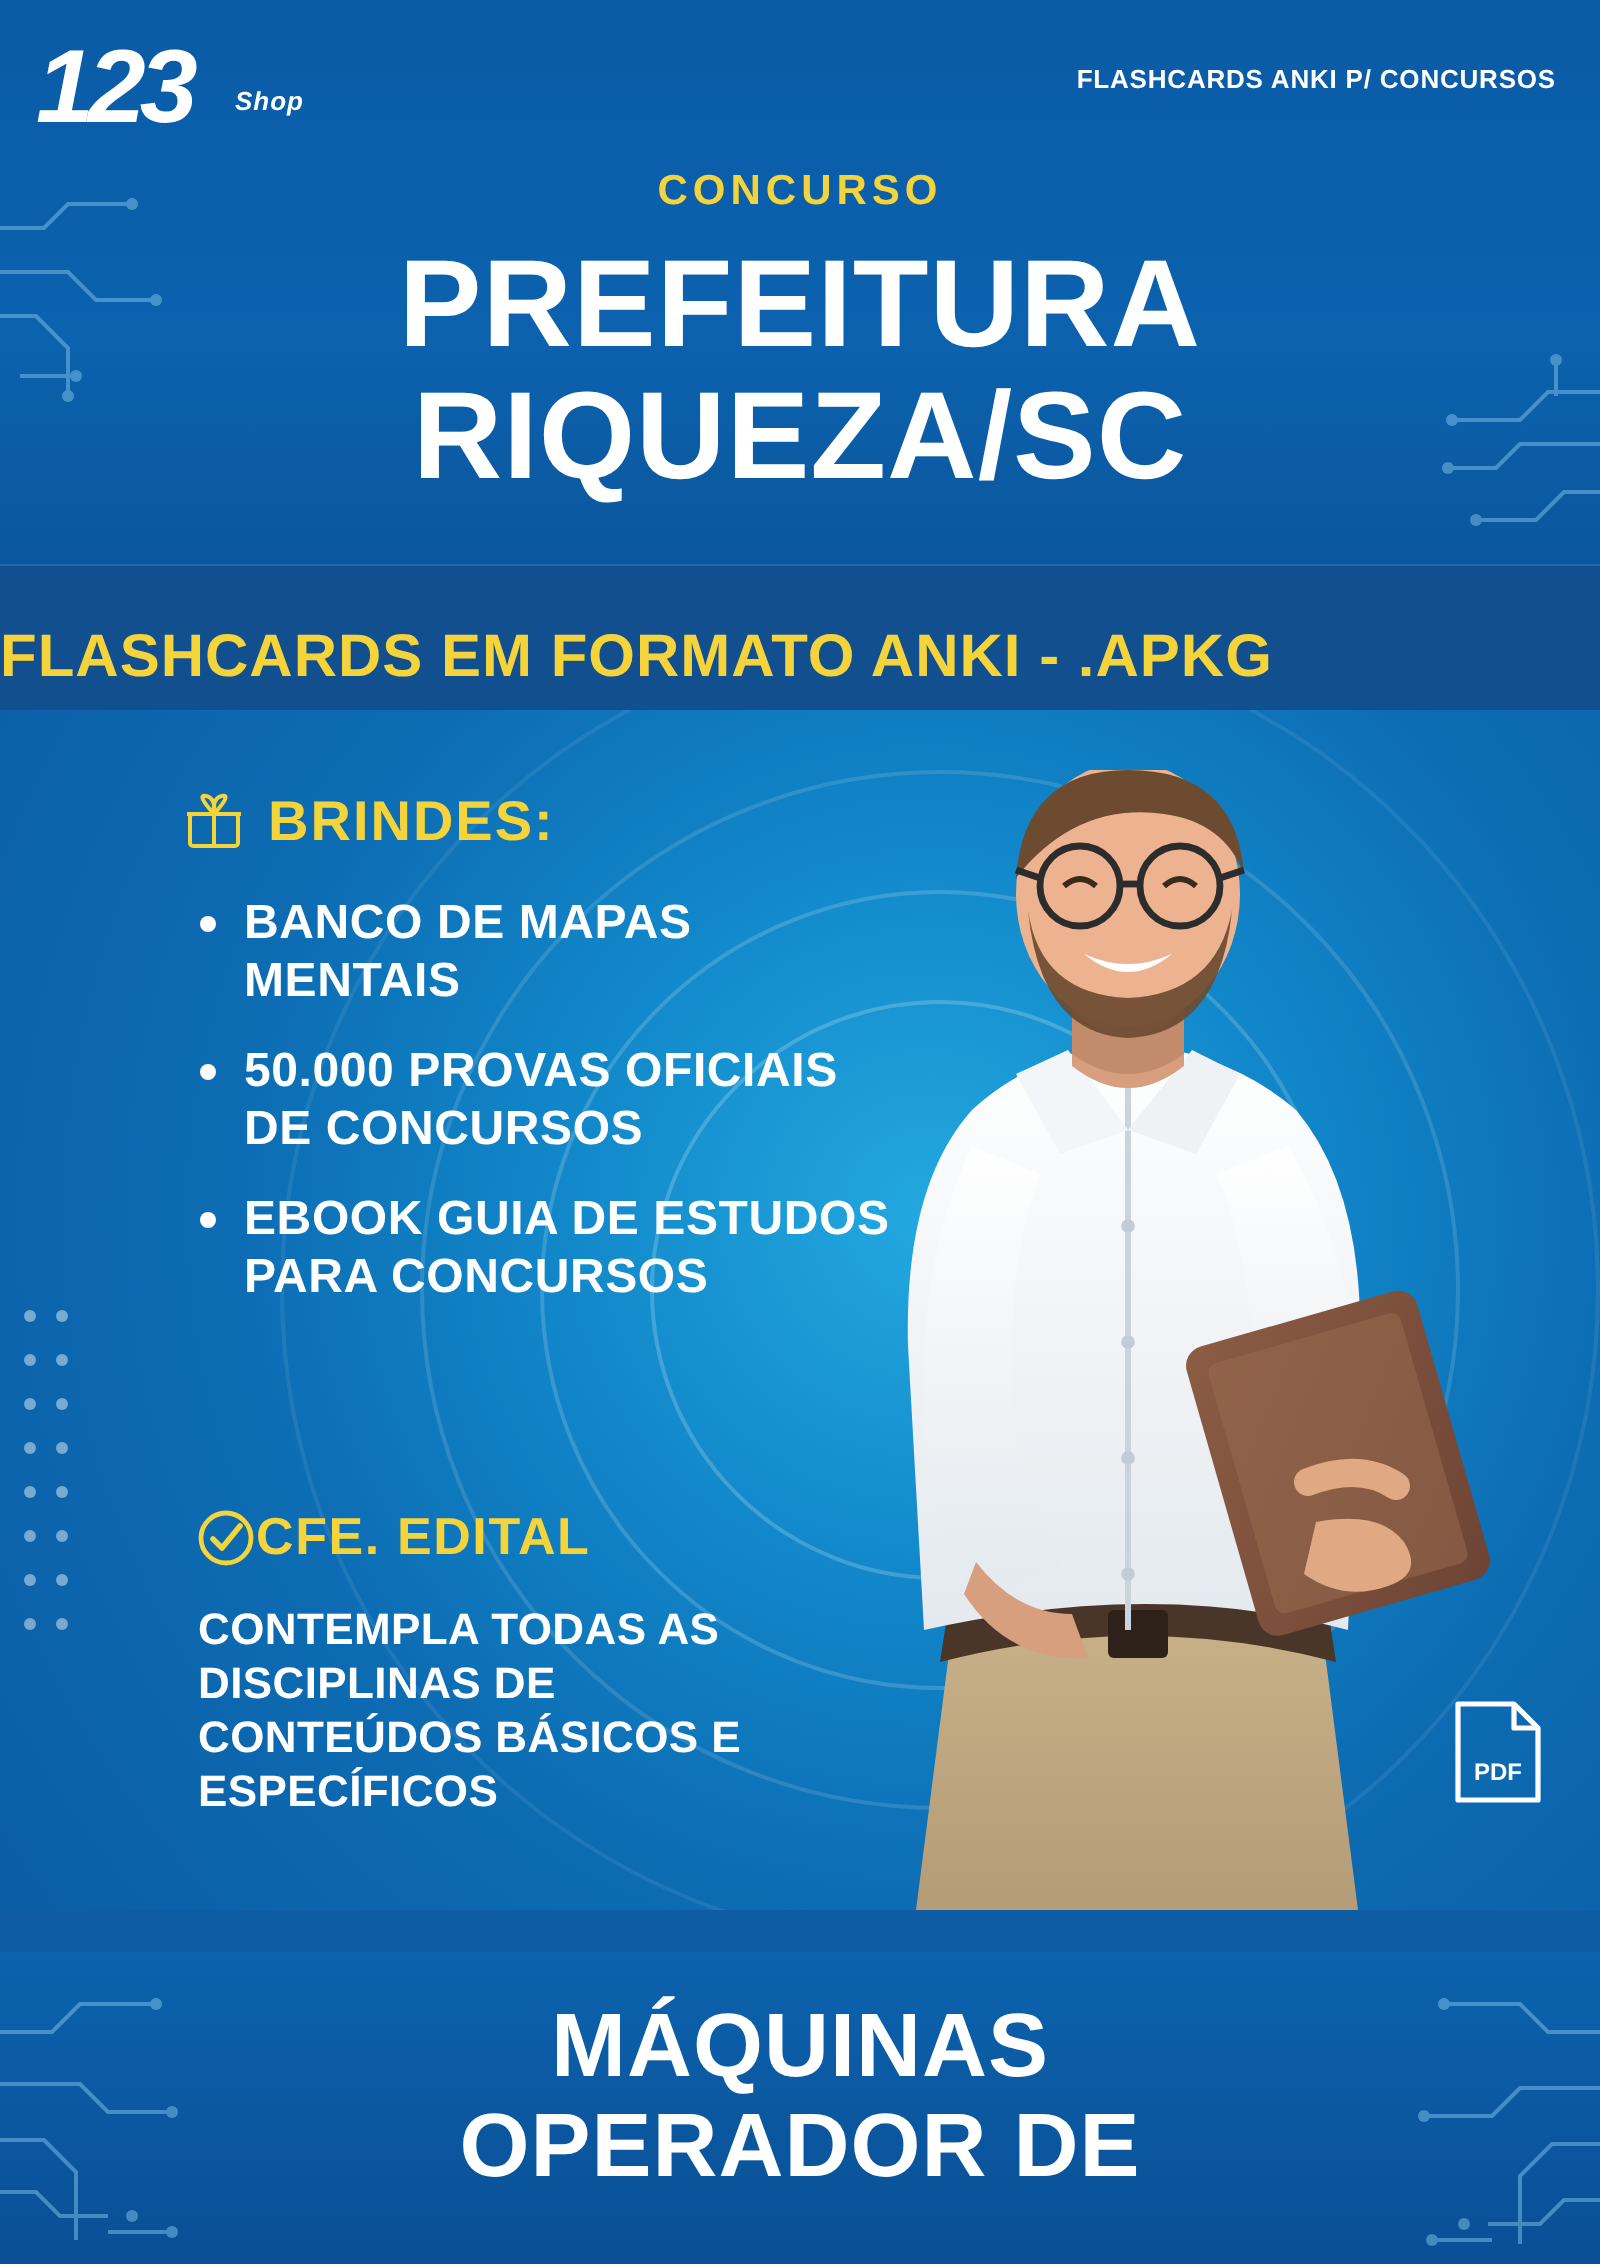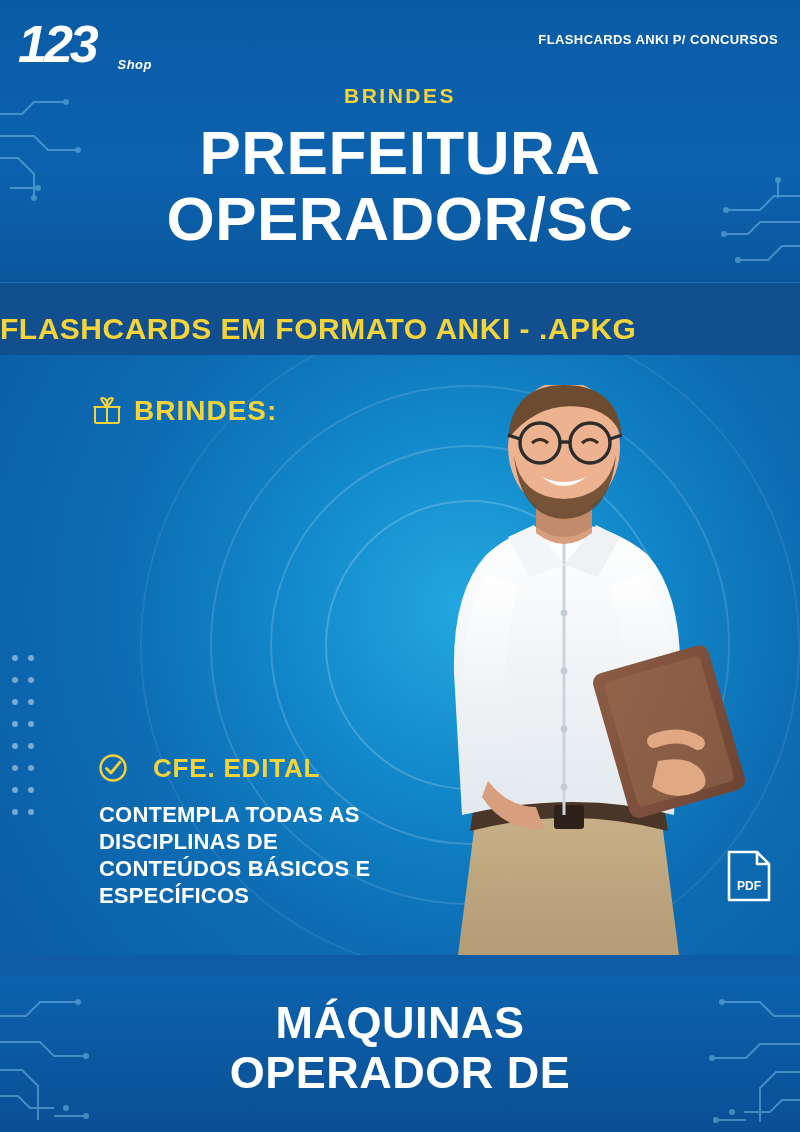--- a/index.html
+++ b/index.html
@@ -26,21 +26,21 @@
     position: absolute; top: 18px; left: 18px;
     width: 140px; height: 58px;
     color: #ffffff;
   }
   .logo-text {
     font-size: 52px; font-weight: bold; font-style: italic;
     letter-spacing: -3px; line-height: 52px;
     color: #ffffff;
   }
   .logo-shop {
-    position: absolute; right: 6px; bottom: 4px;
+    position: absolute; right: 6px; bottom: 18px;
     font-size: 13px; font-weight: bold; font-style: italic;
     color: #ffffff; letter-spacing: 0.5px;
   }
   .header-right {
     position: absolute; top: 32px; right: 22px;
     font-size: 13px; font-weight: bold; color: #ffffff;
     letter-spacing: 0.4px;
   }
   .concurso-label {
     position: absolute; top: 84px; left: 0; width: 800px;
@@ -115,21 +115,21 @@
   }
   .bonus-list li::before {
     content: "";
     position: absolute; left: 4px; top: 11px;
     width: 8px; height: 8px; border-radius: 50%;
     background: #ffffff;
   }
 
   .edital-header {
     position: absolute; top: 398px; left: 98px;
-    display: flex; align-items: flex-start; gap: 25px;
+    display: flex; align-items: flex-end; gap: 0;
   }
   .check-icon { width: 30px; height: 30px; }
   .edital-title {
     font-size: 26px; font-weight: bold; color: #f5d33a;
     letter-spacing: 0.8px;
   }
   .edital-text {
     position: absolute; top: 446px; left: 99px;
     width: 320px;
     font-size: 22px; font-weight: bold; color: #ffffff;
@@ -173,25 +173,25 @@
 
   <div class="header-band">
 
     <div class="logo">
       <div class="logo-text">123</div>
       <div class="logo-shop">Shop</div>
     </div>
 
     <div class="header-right">FLASHCARDS ANKI P/ CONCURSOS</div>
 
-    <div class="concurso-label">BRINDES</div>
+    <div class="concurso-label">CONCURSO</div>
 
     <div class="main-title">
       <div>PREFEITURA</div>
-      <div>OPERADOR/SC</div>
+      <div>RIQUEZA/SC</div>
     </div>
 
     <svg class="circuit c-tl" width="90" height="110" viewBox="0 0 90 110">
       <g fill="none" stroke="#7fc4ea" stroke-width="2">
         <path d="M0 18 h22 l12 -12 h30"></path>
         <path d="M0 40 h34 l14 14 h28"></path>
         <path d="M0 62 h18 l16 16 v24"></path>
         <path d="M10 92 h26"></path>
       </g>
       <g fill="#7fc4ea">
@@ -321,20 +321,25 @@
           <rect x="3" y="11" width="24" height="16" rx="1.5"></rect>
           <path d="M1.5 11 h27"></path>
           <path d="M15 11 v16"></path>
           <path d="M15 11 q-9 -10 -4 -9 q5 1 4 9 z"></path>
           <path d="M15 11 q9 -10 4 -9 q-5 1 -4 9 z"></path>
         </g>
       </svg>
       <div class="brindes-title">BRINDES:</div>
     </div>
 
+    <ul class="bonus-list">
+      <li>BANCO DE MAPAS MENTAIS</li>
+      <li>50.000 PROVAS OFICIAIS DE CONCURSOS</li>
+      <li>EBOOK GUIA DE ESTUDOS PARA CONCURSOS</li>
+    </ul>
 
     <div class="edital-header">
       <svg class="check-icon" viewBox="0 0 30 30">
         <circle cx="15" cy="15" r="12.5" fill="none" stroke="#f5d33a" stroke-width="2.4"></circle>
         <path d="M8.5 15.5 l4.5 4.5 l9 -11" fill="none" stroke="#f5d33a" stroke-width="2.8" stroke-linecap="round" stroke-linejoin="round"></path>
       </svg>
       <div class="edital-title">CFE. EDITAL</div>
     </div>
     <div class="edital-text">CONTEMPLA TODAS AS DISCIPLINAS DE CONTEÚDOS BÁSICOS E ESPECÍFICOS</div>
 

